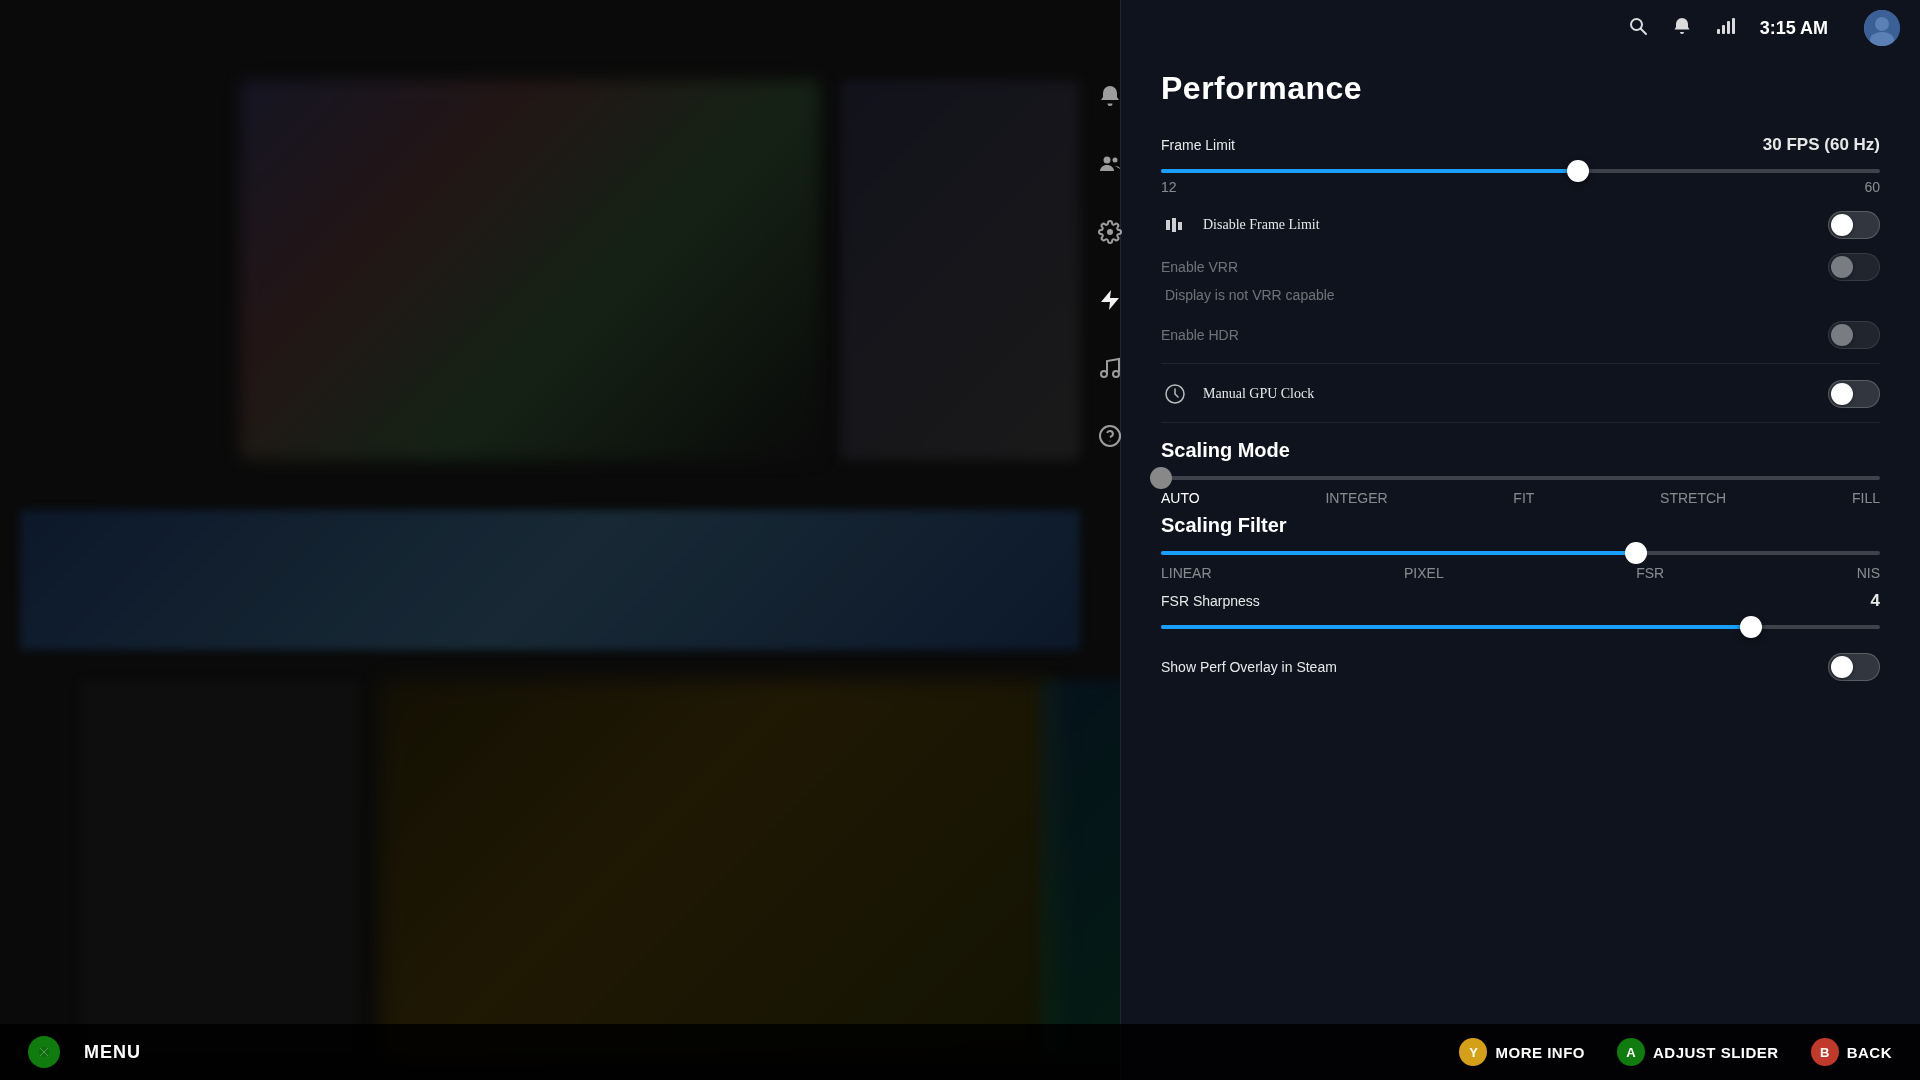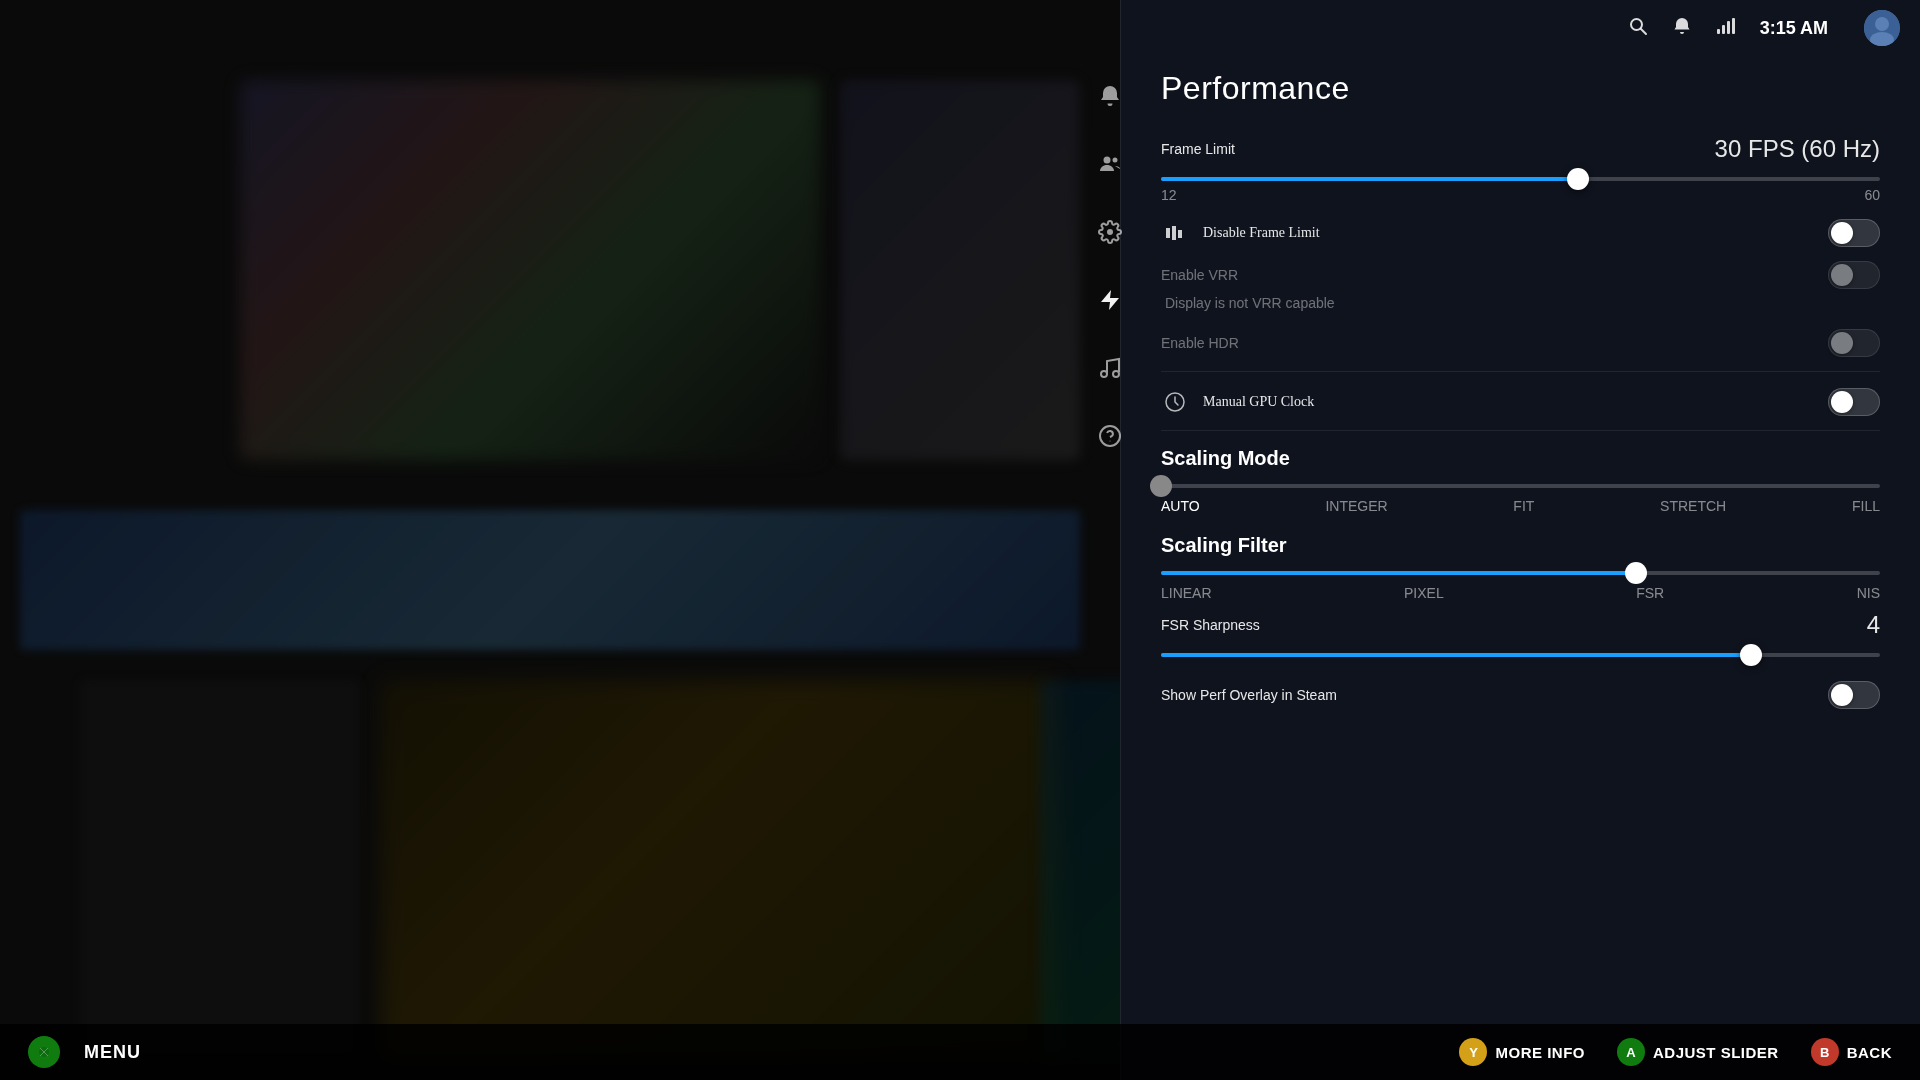--- a/index.html
+++ b/index.html
@@ -166,21 +166,21 @@
       height: 100%;
       overflow-y: auto;
       overflow-x: hidden;
     }
     .panel-content::-webkit-scrollbar { width: 4px; }
     .panel-content::-webkit-scrollbar-track { background: transparent; }
     .panel-content::-webkit-scrollbar-thumb { background: rgba(255,255,255,0.2); border-radius: 2px; }
 
     .panel-title {
       font-size: 32px;
-      font-weight: 400;
+      font-weight: 700;
       color: #fff;
       margin-bottom: 28px;
       letter-spacing: 0.5px;
     }
 
     
     .setting-row {
       display: flex;
       align-items: center;
       justify-content: space-between;
@@ -188,23 +188,23 @@
     }
     .setting-label {
       font-size: 14px;
       color: rgba(255,255,255,0.9);
       font-weight: 400;
     }
     .setting-label.dimmed {
       color: rgba(255,255,255,0.4);
     }
     .setting-value {
-      font-size: 24px;
+      font-size: 17px;
       color: rgba(255,255,255,0.9);
-      font-weight: 400;
+      font-weight: 700;
     }
 
     
     .slider-container {
       position: relative;
       width: 100%;
       margin-bottom: 4px;
     }
     .slider-track {
       width: 100%;
@@ -318,21 +318,21 @@
       background: #888;
       border-radius: 50%;
       position: absolute;
       top: 50%;
       transform: translate(-50%, -50%);
       cursor: pointer;
     }
     .scale-labels {
       display: flex;
       justify-content: space-between;
-      margin-bottom: 20px;
+      margin-bottom: 8px;
     }
     .scale-label {
       font-size: 14px;
       color: rgba(255,255,255,0.5);
     }
     .scale-label.active {
       color: #fff;
     }
 
     

